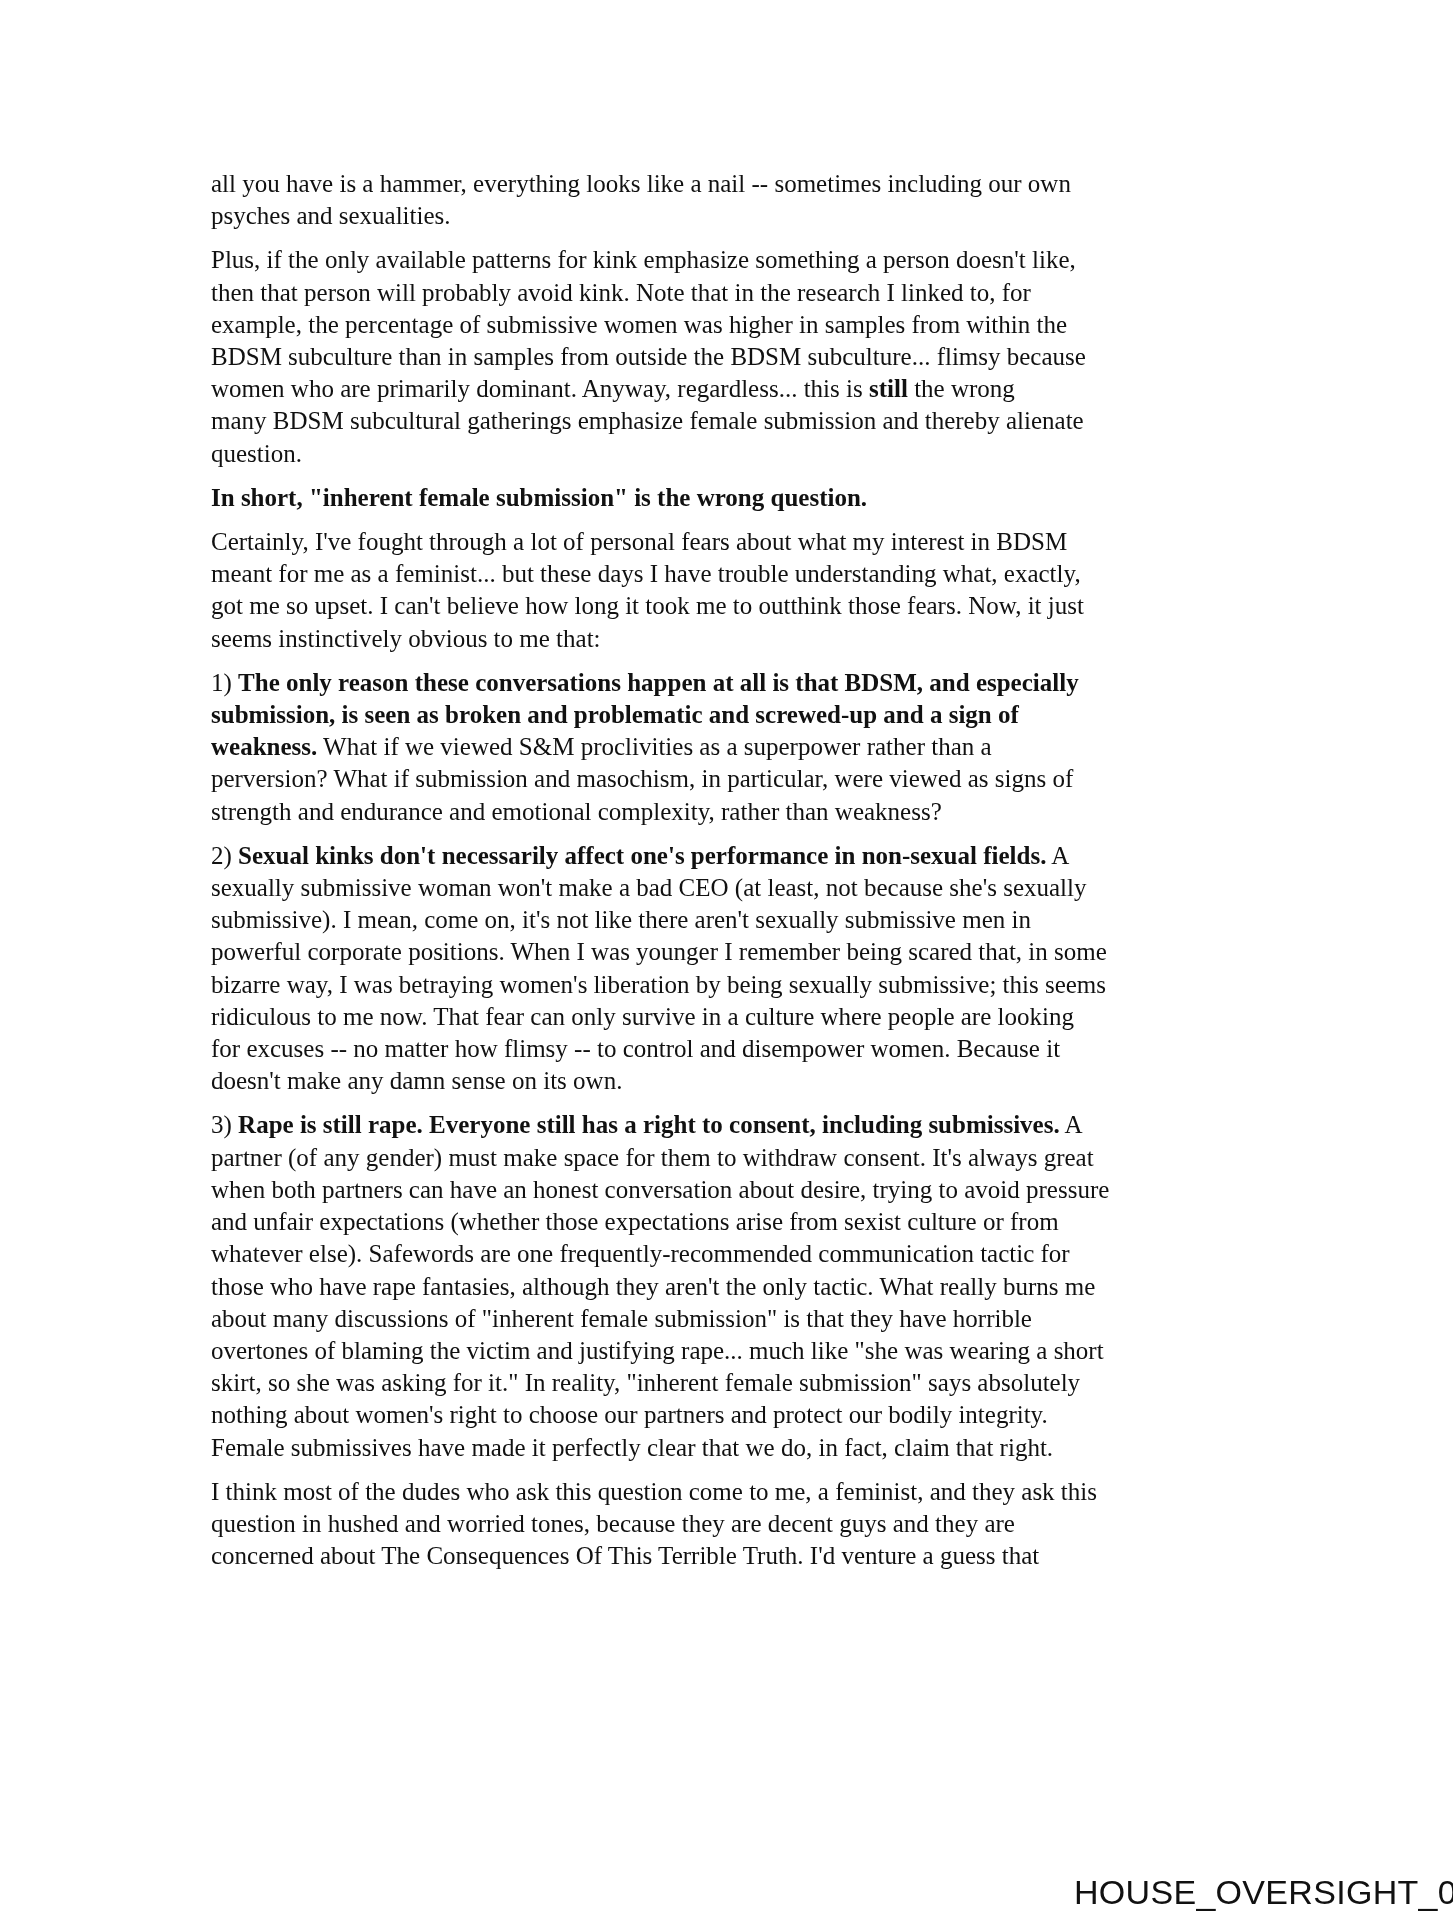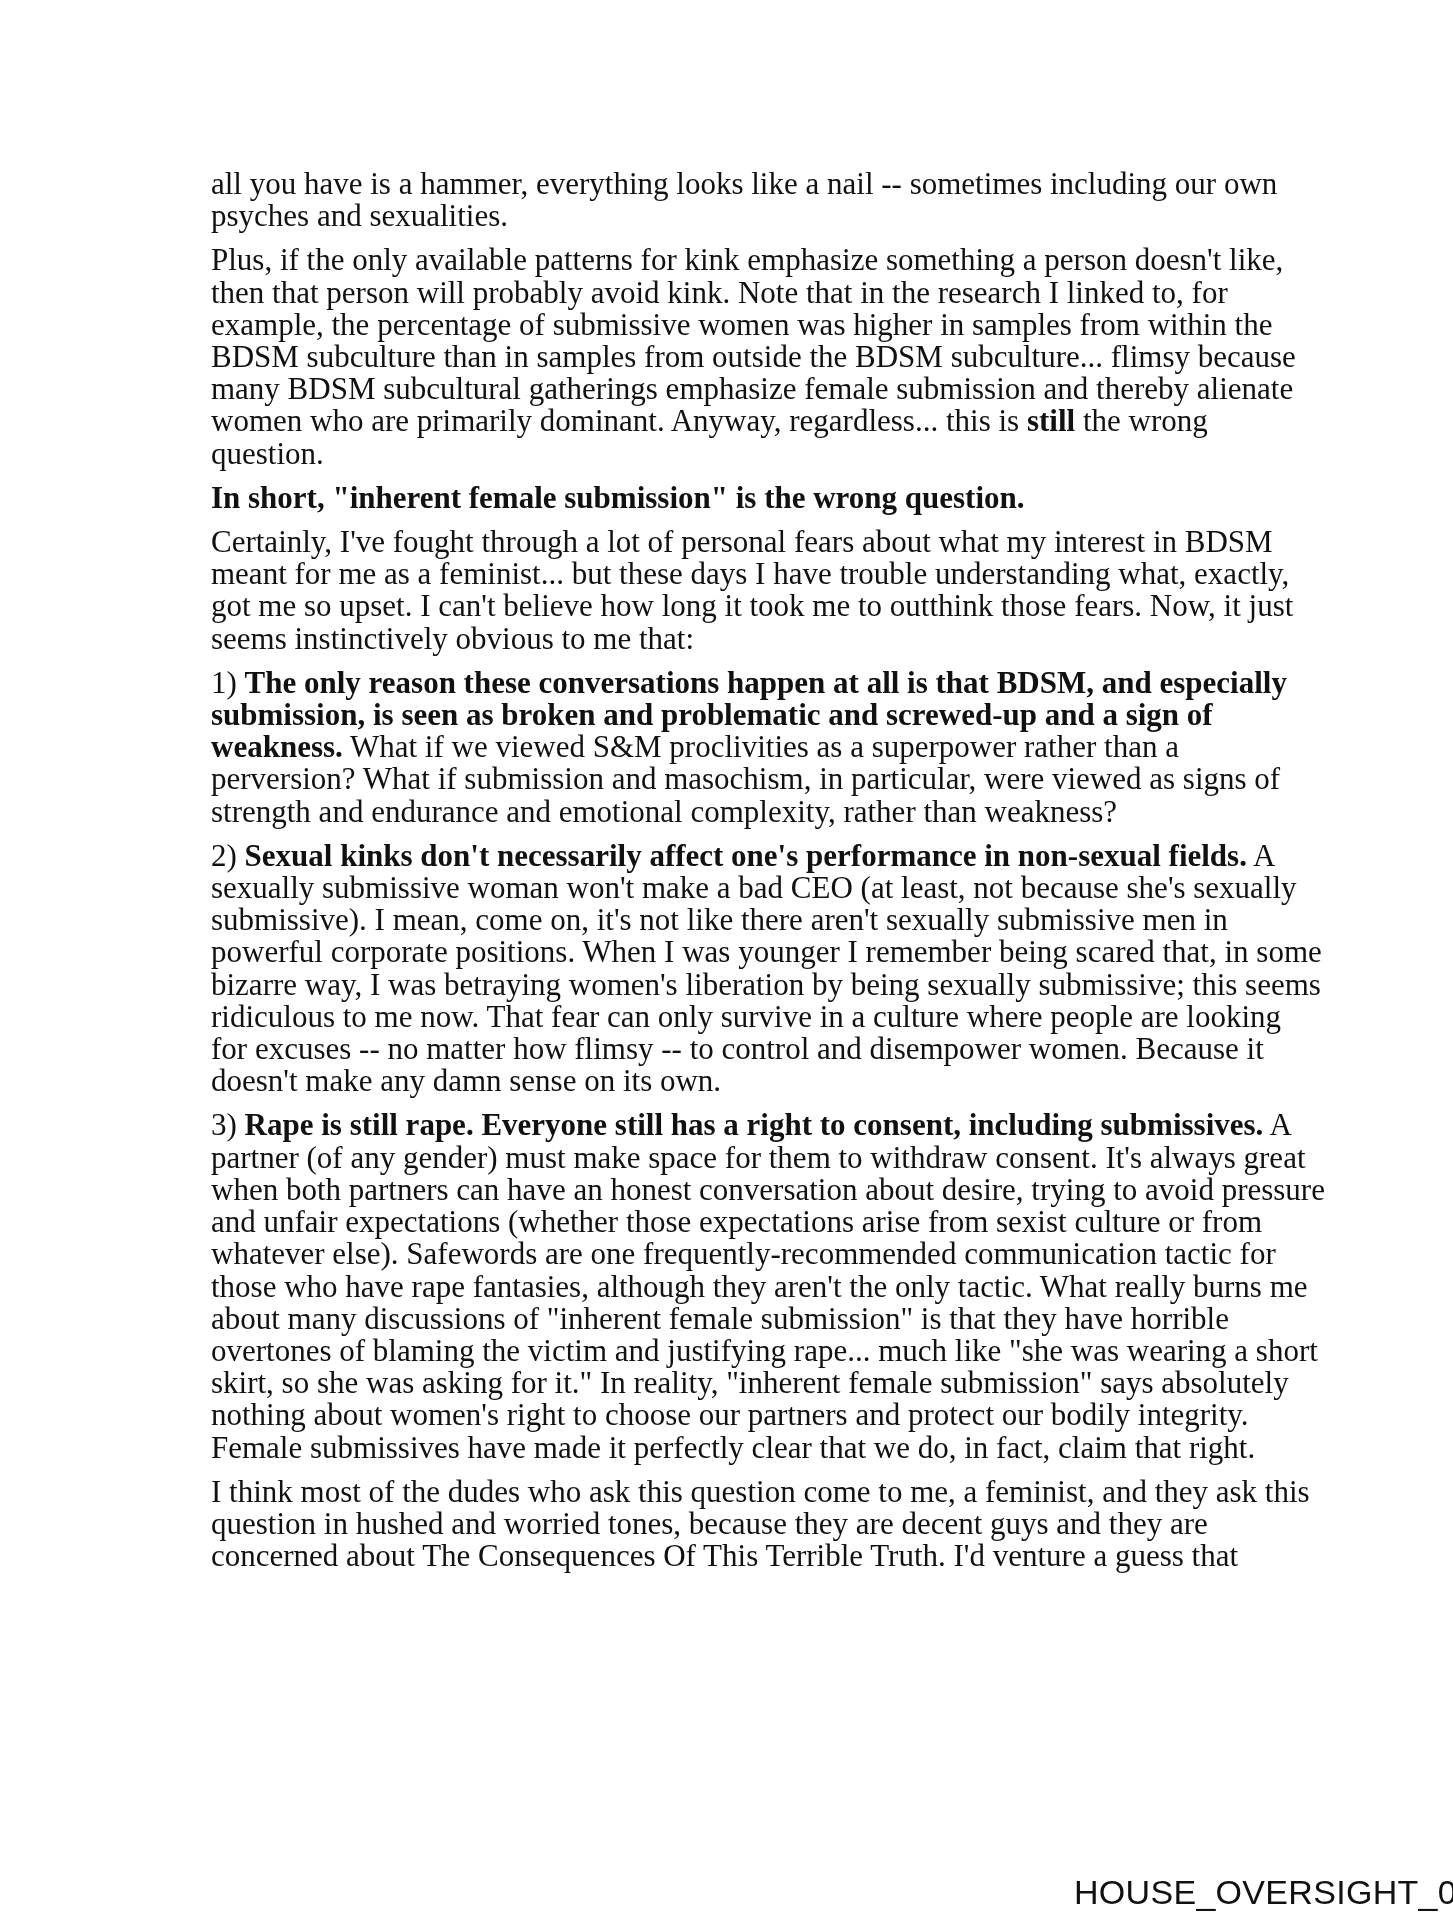--- a/index.html
+++ b/index.html
@@ -12,21 +12,21 @@
       height: 1920px;
       position: relative;
       overflow: hidden;
     }
     .page {
       position: absolute;
       left: 211px;
       top: 168px;
       width: 1045px;
       font-family: "Liberation Serif", "DejaVu Serif", serif;
-      font-size: 31px;
+      font-size: 25px;
       line-height: 32.2px;
       color: #111111;
     }
     .para {
       margin: 0 0 12px 0;
       white-space: normal;
     }
     .line {
       display: block;
       white-space: nowrap;
@@ -50,22 +50,22 @@
 <div class="page" id="page-root">
     <p class="para">
       <span class="line"><span>all you have is a hammer, everything looks like a nail -- sometimes including our own</span></span>
       <span class="line"><span>psyches and sexualities.</span></span>
     </p>
     <p class="para">
       <span class="line"><span>Plus, if the only available patterns for kink emphasize something a person doesn't like,</span></span>
       <span class="line"><span>then that person will probably avoid kink. Note that in the research I linked to, for</span></span>
       <span class="line"><span>example, the percentage of submissive women was higher in samples from within the</span></span>
       <span class="line"><span>BDSM subculture than in samples from outside the BDSM subculture... flimsy because</span></span>
+      <span class="line"><span>women who are primarily dominant. Anyway, regardless... this is </span><b>still</b><span> the wrong</span></span>
       <span class="line"><span>many BDSM subcultural gatherings emphasize female submission and thereby alienate</span></span>
-      <span class="line"><span>women who are primarily dominant. Anyway, regardless... this is </span><b>still</b><span> the wrong</span></span>
       <span class="line"><span>question.</span></span>
     </p>
     <p class="para">
       <span class="line"><b>In short, "inherent female submission" is the wrong question.</b></span>
     </p>
     <p class="para">
       <span class="line"><span>Certainly, I've fought through a lot of personal fears about what my interest in BDSM</span></span>
       <span class="line"><span>meant for me as a feminist... but these days I have trouble understanding what, exactly,</span></span>
       <span class="line"><span>got me so upset. I can't believe how long it took me to outthink those fears. Now, it just</span></span>
       <span class="line"><span>seems instinctively obvious to me that:</span></span>

